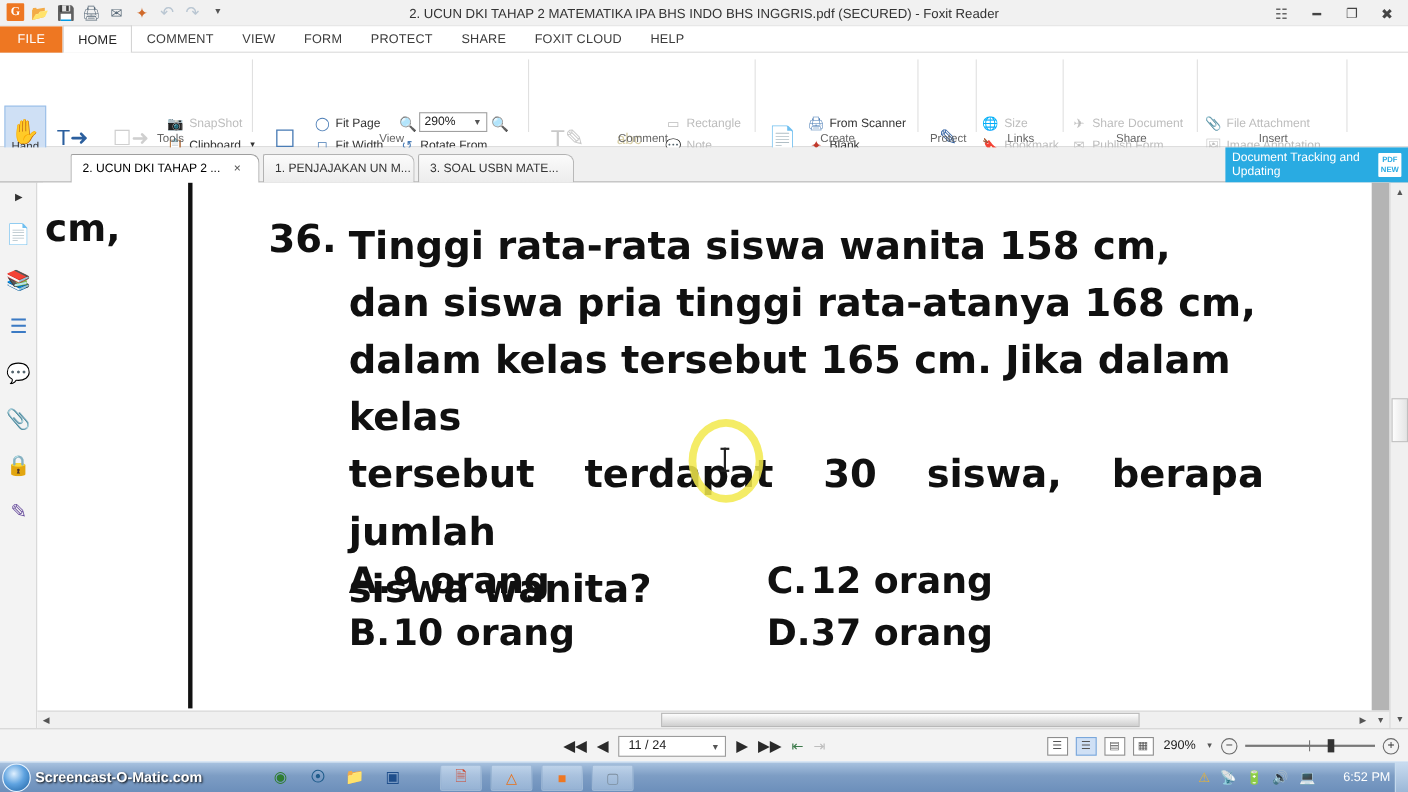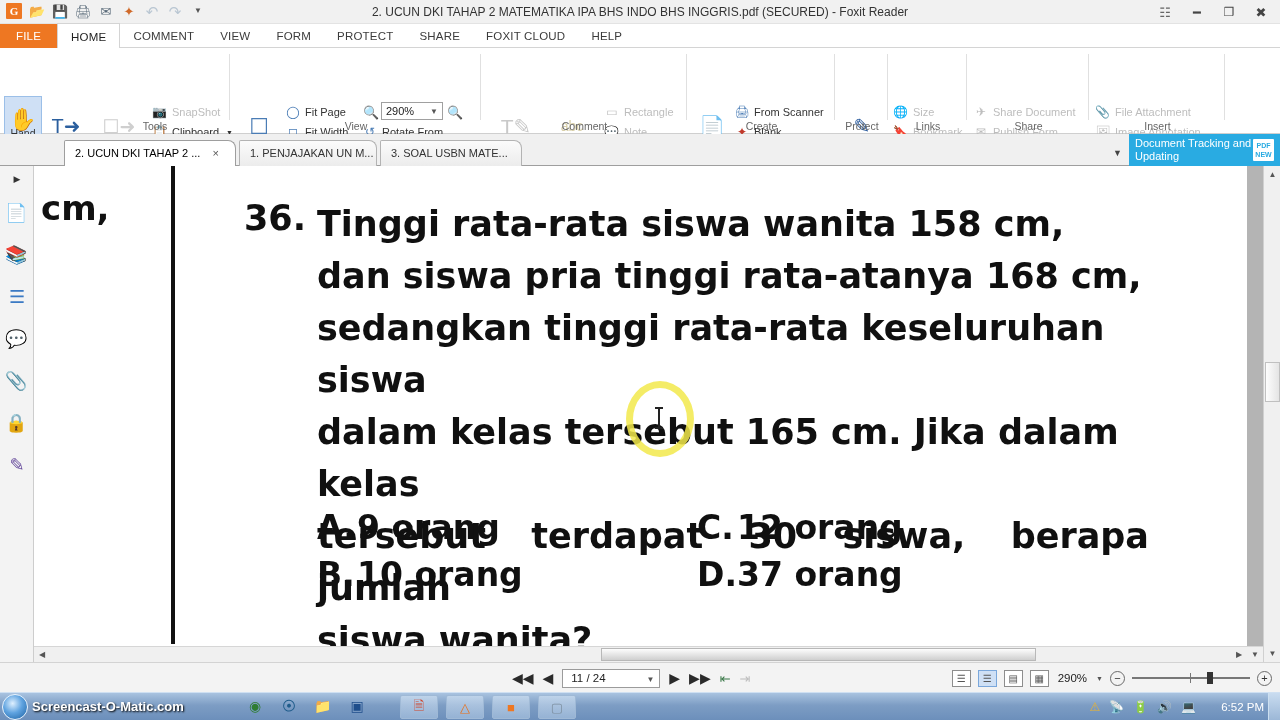--- a/index.html
+++ b/index.html
@@ -109,21 +109,21 @@
     border: 1px solid #b3b3b3; border-bottom: none;
     background: linear-gradient(#fbfbfb,#ececec);
     border-radius: 2px 8px 0 0;
     white-space: nowrap;
     margin-left: 24px;
   }
   .dtab.active { background: #fff; border-color: #9e9e9e; height: 27px; color: #000; }
   .dtab .x { margin-left: 9px; font-size: 11px; color: #555; }
   .dtab-arrow { position: absolute; right: 158px; top: 14px; font-size: 9px; color: #444; }
   .doctrack {
-    position: absolute; right: 0; top: 134px; width: 151px; height: 32px;
+    position: absolute; right: 0; top: 134px; width: 166px; height: 32px;
     background: #29abe2; color: #fff; font-size: 11px; line-height: 13px;
     padding: 3px 0 0 6px;
   }
   .doctrack .pdfnew {
     position: absolute; right: 6px; top: 5px; width: 21px; height: 22px; background: #fff;
     color: #29abe2; font-size: 7px; font-weight: bold; text-align: center; line-height: 9px;
     padding-top: 2px; border-radius: 1px;
   }
 
   
@@ -507,21 +507,20 @@
 
   <div class="docarea">
     <div class="page">
       <div class="left-frag">cm,</div>
       <div class="page-divider"></div>
 
       <div class="qnum">36.</div>
       <div class="qbody">
         <div>Tinggi rata-rata siswa wanita 158 cm,</div>
         <div>dan siswa pria tinggi rata-atanya 168 cm,</div>
-        <div class="last">sedangkan tinggi rata-rata keseluruhan siswa</div>
         <div class="last">dalam kelas tersebut 165 cm. Jika dalam kelas</div>
         <div>tersebut terdapat 30 siswa, berapa jumlah</div>
         <div class="last">siswa wanita?</div>
       </div>
 
       <div class="opts">
         <div class="optrow">
           <div class="oc">
             <span class="ocl">A.</span><span>9  orang</span>
           </div>

